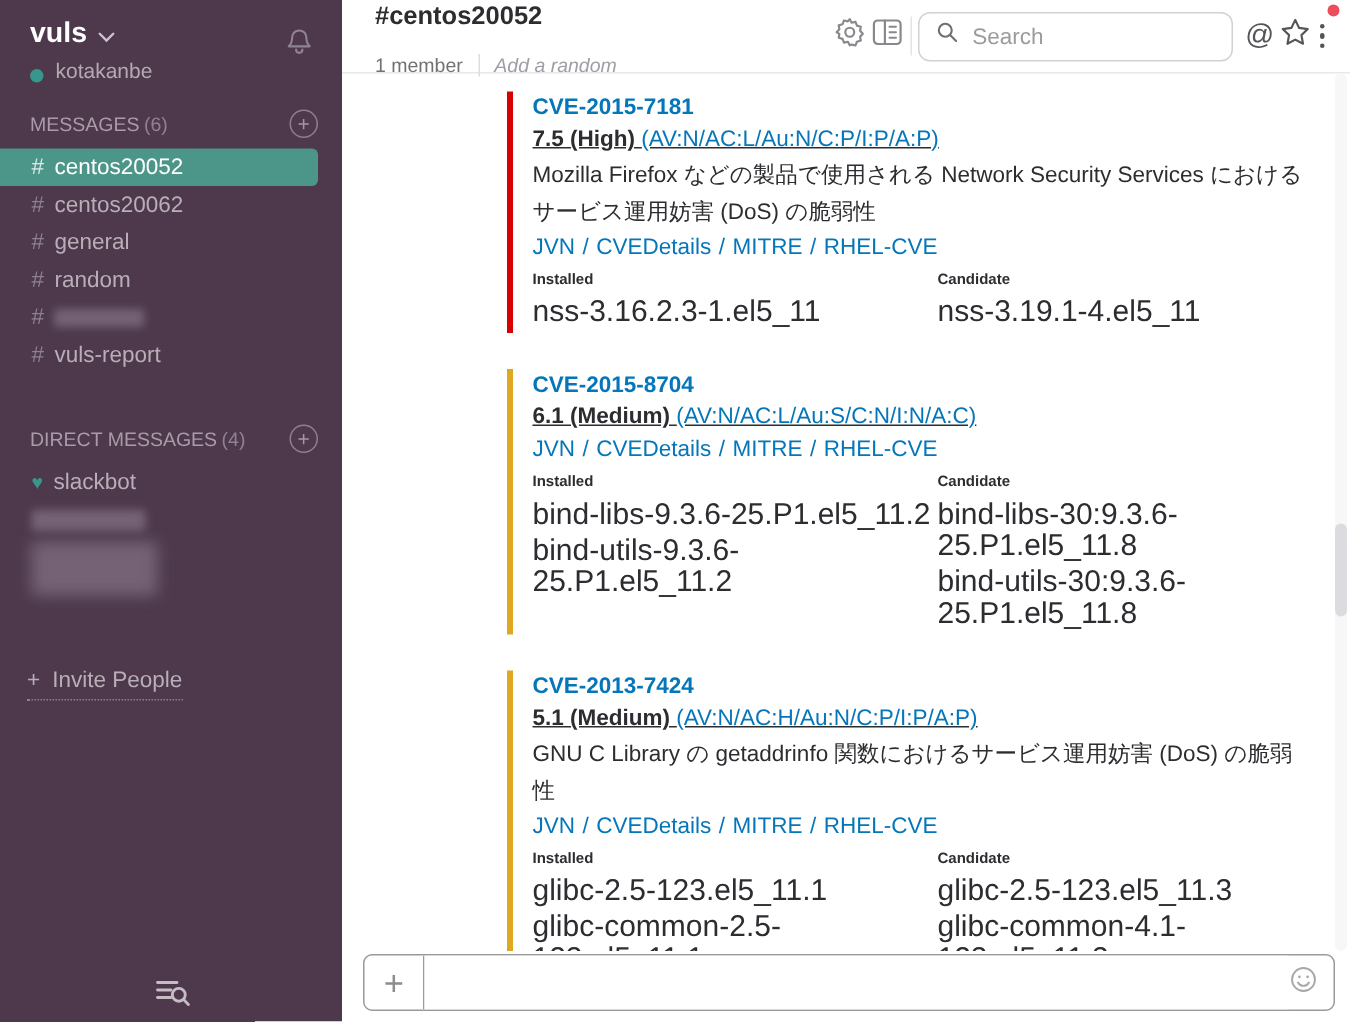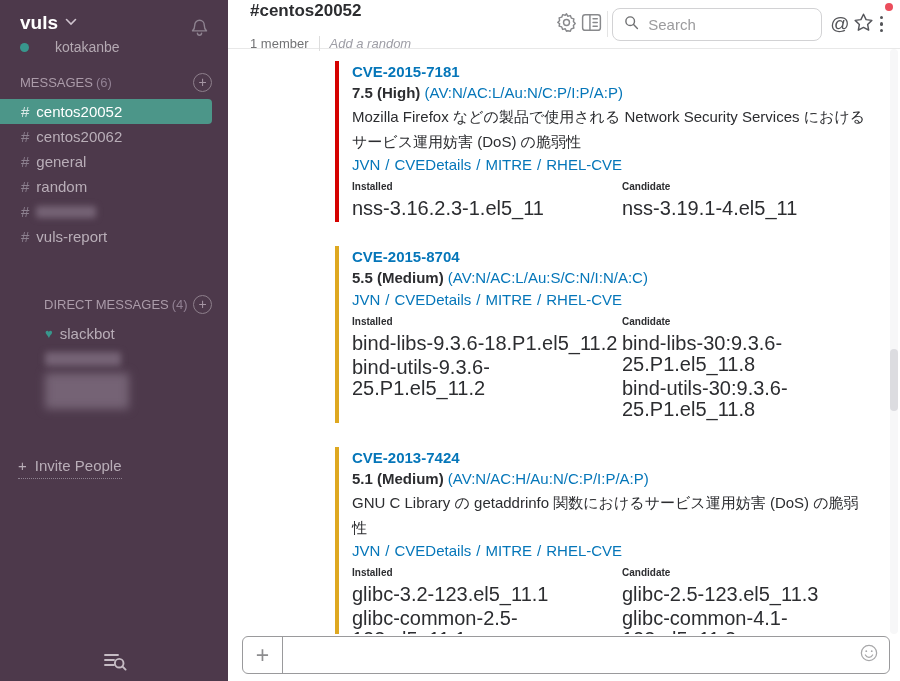--- a/index.html
+++ b/index.html
@@ -5,29 +5,29 @@
   * { box-sizing: border-box; margin: 0; padding: 0; }
   html, body { width: 900px; height: 681px; overflow: hidden; background: #fff;
     font-family: "Liberation Sans", "DejaVu Sans", sans-serif; }
   .app { display: flex; width: 900px; height: 681px; }
 
   
   .sidebar { width: 228px; flex-shrink: 0; background: #4D394B; color: #b9aeb8;
     position: relative; overflow: hidden; }
   .ws-row { display: flex; justify-content: space-between; align-items: flex-start;
     padding: 12px 18px 0 20px; }
-  .ws-name-row { display: flex; align-items: flex-start; gap: 7px; cursor: pointer; }
+  .ws-name-row { display: flex; align-items: flex-end; gap: 7px; cursor: pointer; }
   .ws-name { color: #fff; font-weight: bold; font-size: 19px; line-height: 22px; }
-  .presence-row { display: flex; align-items: center; gap: 26px; margin-top: 5px;
+  .presence-row { display: flex; align-items: flex-end; gap: 8px; margin-top: 5px;
     font-size: 14px; color: #b4a9b2; cursor: pointer; }
   .presence-dot { width: 9px; height: 9px; border-radius: 50%; background: #38978D; }
   .bell { margin-top: 5px; cursor: pointer; }
 
   .side-section { margin-top: 18px; }
-  .side-section.dms { margin-top: 46px; padding-left: 24px; }
+  .side-section.dms { margin-top: 34px; }
   .section-header { display: flex; justify-content: space-between; align-items: center;
     padding: 0 16px 0 20px; font-size: 13px; color: #ab9ba9; }
   .section-header .count { color: #918093; margin-left: 3px; }
   .circle-plus { width: 19px; height: 19px; border: 1.5px solid #8d7f8b; border-radius: 50%;
     color: #a595a3; font-size: 14px; line-height: 16px; text-align: center; cursor: pointer; }
   .side-list { list-style: none; margin-top: 7px; font-size: 15px; }
   .side-item { height: 25px; display: flex; align-items: center; gap: 7px;
     padding-left: 21px; width: 212px; border-radius: 0 4px 4px 0;
     color: #b9aeb8; cursor: pointer; white-space: nowrap; }
   .side-item .hash { color: #8d8190; font-size: 15px; }
@@ -67,26 +67,26 @@
   .search-box input::placeholder { color: #9b9b9d; }
   .at-icon { font-size: 19px; color: #545559; line-height: 20px; }
   .dots-wrap { position: relative; padding: 2px 3px; }
   .dots { display: flex; flex-direction: column; gap: 3px; }
   .dots span { width: 3.5px; height: 3.5px; border-radius: 50%; background: #545559; }
   .notif-dot { position: absolute; top: -11px; right: -7px; width: 8px; height: 8px;
     border-radius: 50%; background: #EB4D5C; }
 
   
   .messages { flex: 1; min-height: 0; overflow: hidden; position: relative;
-    padding: 12px 28px 0 71px; margin-left: 36px; }
+    padding: 12px 28px 0 110px; }
   .msg { margin-bottom: 24px; }
   .attachment { border-left: 4px solid #DEA821; padding-left: 13px; max-width: 570px; }
   .cve-title { color: #0576B9; font-weight: bold; font-size: 15px; line-height: 21px;
     cursor: pointer; }
-  .sev-line { font-size: 15px; line-height: 22px; color: #2c2d30; }
+  .sev-line { font-size: 15px; line-height: 22px; color: #2c2d30; text-decoration: underline; }
   .sev { font-weight: bold; }
   .vector { color: #0576B9; cursor: pointer; }
   .desc { font-size: 15px; line-height: 25px; color: #2c2d30; max-width: 560px; }
   .links-row { font-size: 15px; line-height: 22px; color: #0576B9; }
   .links-row a { color: #0576B9; text-decoration: none; cursor: pointer; }
   .links-row .sep { margin: 0 5px; }
   .fields { display: grid; grid-template-columns: 270px auto; }
   .f-label { font-weight: bold; font-size: 10px; line-height: 22px; color: #2c2d30; }
   .f-value { font-size: 20px; line-height: 21px; color: #2c2d30; margin-bottom: 3px; }
   .clipped .attachment { padding-bottom: 22px; }
@@ -289,30 +289,30 @@
               <div class="f-value">nss-3.19.1-4.el5_11</div>
             </div>
           </div>
         </div>
       </div>
 
       <div class="msg">
         <div class="attachment" style="border-left-color: rgb(222, 168, 33);">
           <div class="cve-title">CVE-2015-8704</div>
           <div class="sev-line">
-            <span class="sev">5.5 (Medium)</span>
+            <span class="sev">6.1 (Medium)</span>
             <span class="vector">(AV:N/AC:L/Au:S/C:N/I:N/A:C)</span>
           </div>
           <div class="links-row">
             <a>JVN</a><span class="sep">/</span><a>CVEDetails</a><span class="sep">/</span><a>MITRE</a><span class="sep">/</span><a>RHEL-CVE</a>
           </div>
           <div class="fields">
             <div>
               <div class="f-label">Installed</div>
-              <div class="f-value">bind-libs-9.3.6-18.P1.el5_11.2</div>
+              <div class="f-value">bind-libs-9.3.6-25.P1.el5_11.2</div>
               <div class="f-value">bind-utils-9.3.6-25.P1.el5_11.2</div>
             </div>
             <div>
               <div class="f-label">Candidate</div>
               <div class="f-value">bind-libs-30:9.3.6-25.P1.el5_11.8</div>
               <div class="f-value">bind-utils-30:9.3.6-25.P1.el5_11.8</div>
             </div>
           </div>
         </div>
       </div>
@@ -324,21 +324,21 @@
             <span class="sev">5.1 (Medium)</span>
             <span class="vector">(AV:N/AC:H/Au:N/C:P/I:P/A:P)</span>
           </div>
           <div class="desc">GNU C Library の getaddrinfo 関数におけるサービス運用妨害 (DoS) の脆弱性</div>
           <div class="links-row">
             <a>JVN</a><span class="sep">/</span><a>CVEDetails</a><span class="sep">/</span><a>MITRE</a><span class="sep">/</span><a>RHEL-CVE</a>
           </div>
           <div class="fields">
             <div>
               <div class="f-label">Installed</div>
-              <div class="f-value">glibc-3.2-123.el5_11.1</div>
+              <div class="f-value">glibc-2.5-123.el5_11.1</div>
               <div class="f-value">glibc-common-2.5-123.el5_11.1</div>
             </div>
             <div>
               <div class="f-label">Candidate</div>
               <div class="f-value">glibc-2.5-123.el5_11.3</div>
               <div class="f-value">glibc-common-4.1-123.el5_11.3</div>
             </div>
           </div>
         </div>
       </div>

